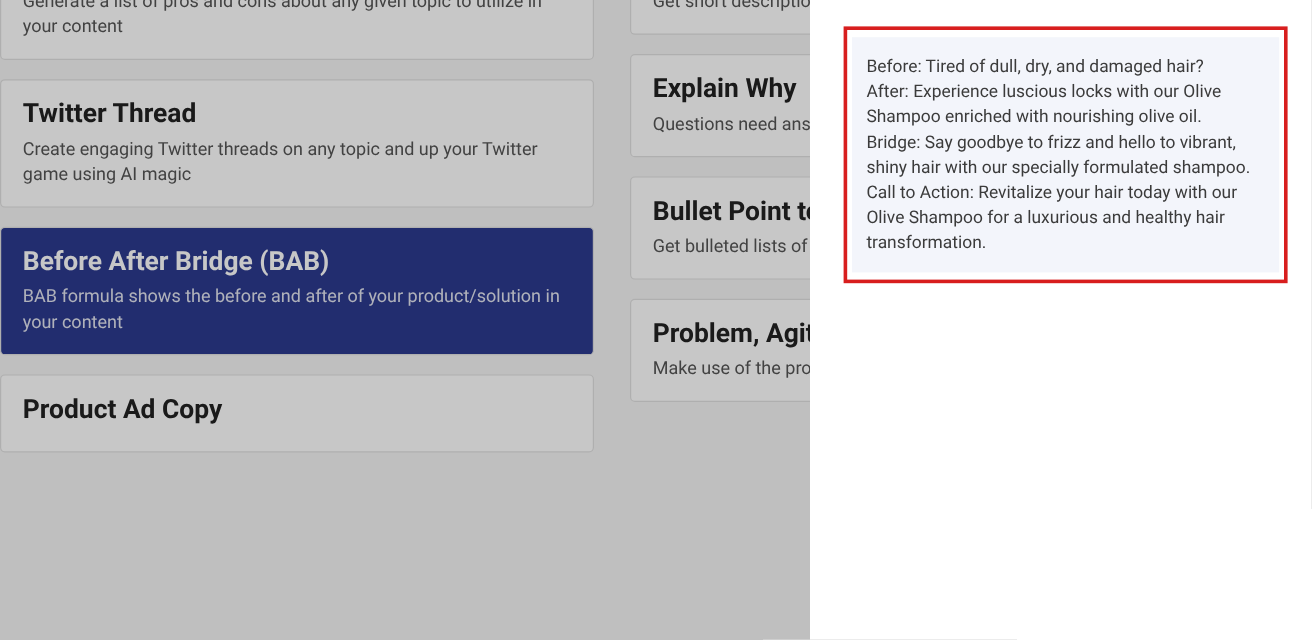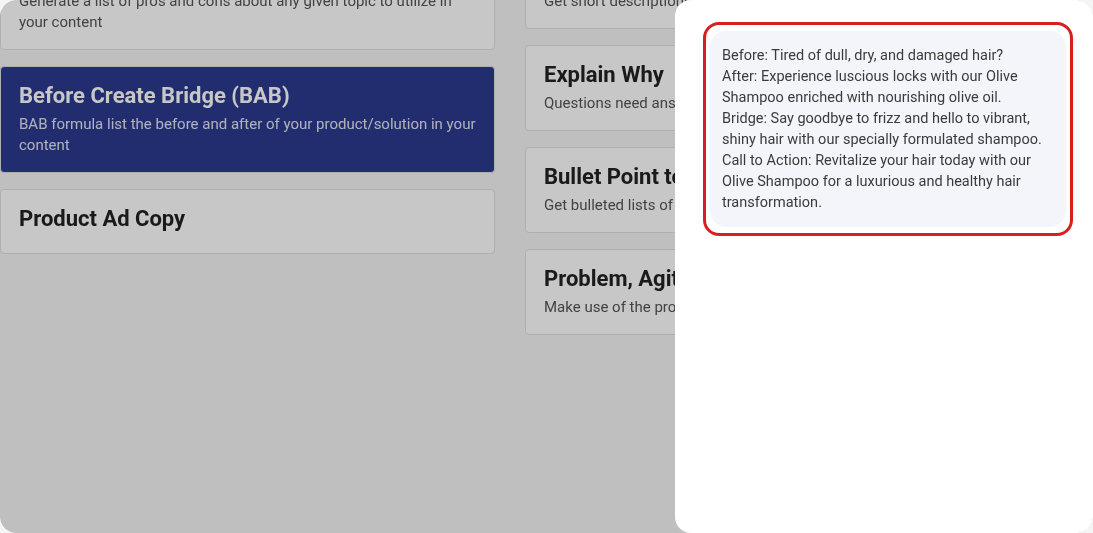--- a/index.html
+++ b/index.html
@@ -1,15 +1,15 @@
 <!DOCTYPE html>
 <html><head>
   <meta charset="utf-8">
   <style>
-    * { margin: 0; padding: 0; box-sizing: border-box; border-radius: 16px; }
+    * { margin: 0; padding: 0; box-sizing: border-box; }
     body {
       font-family: -apple-system, BlinkMacSystemFont, "Segoe UI", Roboto, Helvetica, Arial, sans-serif;
       background: #f5f5f5;
       width: 1093px;
       height: 533px;
       overflow: hidden;
       position: relative;
     }
     .page-bg {
       position: absolute;
@@ -99,23 +99,27 @@
 <body>
 
 <div class="page-bg">
 
   <div class="cards-area">
     <div class="col col-left">
       <div class="card partial-top">
 
         <div class="desc">Generate a list of pros and cons about any given topic to utilize in your content</div>
       </div>
+      <div class="card">
+        <div class="title">Twitter Thread</div>
+        <div class="desc">Create engaging Twitter threads on any topic and up your Twitter game using AI magic</div>
+      </div>
       <div class="card selected">
-        <div class="title">Before Create Bridge (BAB)</div>
-        <div class="desc">BAB formula list the before and after of your product/solution in your content</div>
+        <div class="title">Before After Bridge (BAB)</div>
+        <div class="desc">BAB formula shows the before and after of your product/solution in your content</div>
       </div>
       <div class="card">
         <div class="title">Product Ad Copy</div>
       </div>
     </div>
 
     <div class="col col-right">
       <div class="card partial-top">
 
         <div class="desc">Get short descriptions optimized for your d</div>

